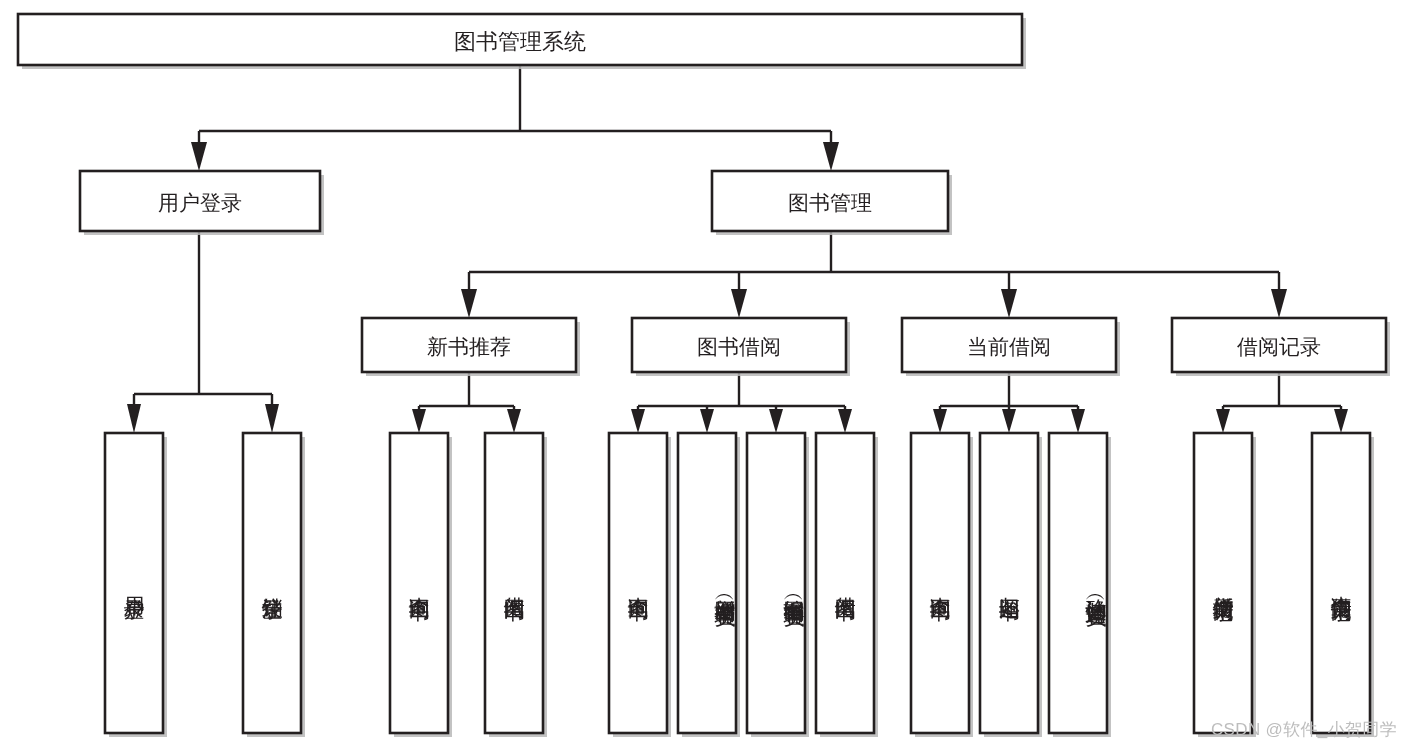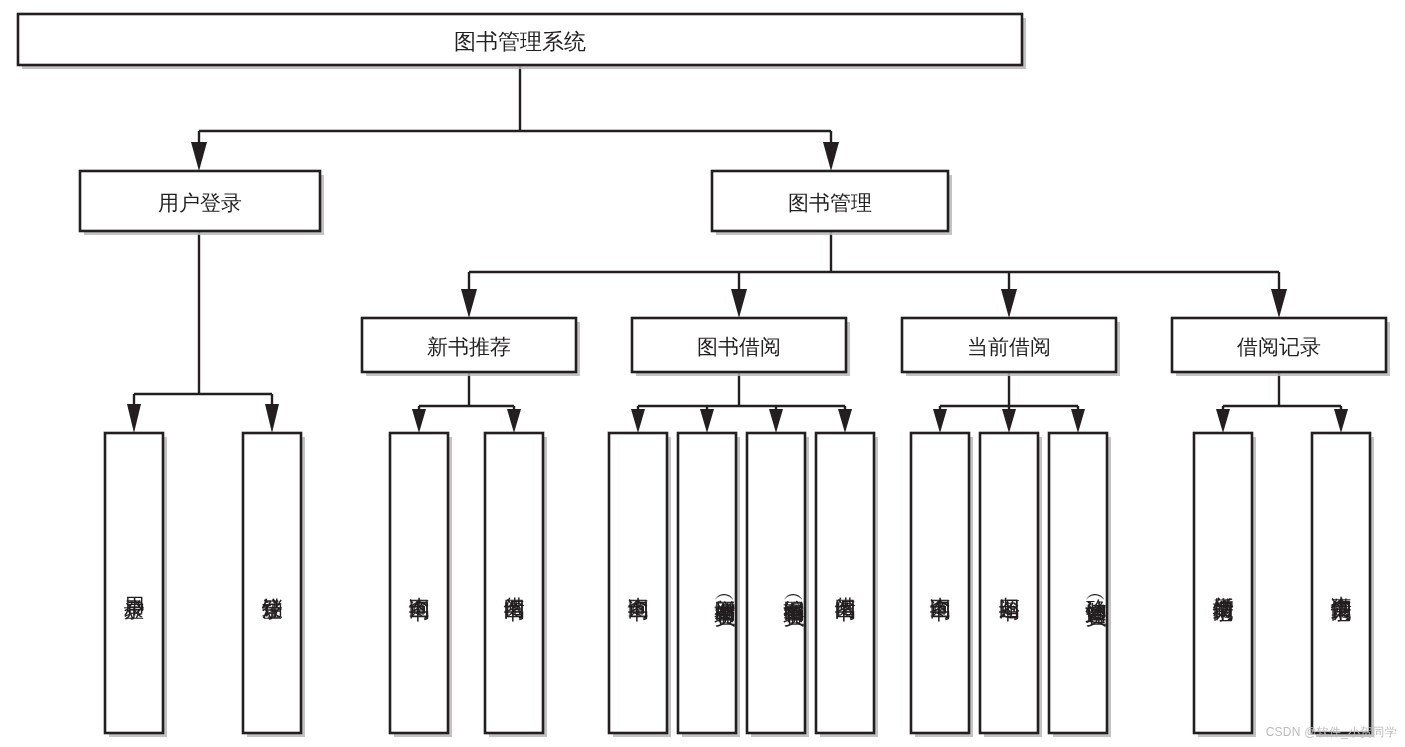--- a/index.html
+++ b/index.html
@@ -79,21 +79,21 @@
     align-items: center;
     justify-content: center;
     pointer-events: none;
     user-select: none;
   }
   .watermark {
     position: absolute;
     right: 8px;
     bottom: 6px;
     font-family: "Liberation Sans", "DejaVu Sans", sans-serif;
-    font-size: 12px;
+    font-size: 17px;
     color: #bdbdbd;
     letter-spacing: 0.02em;
     user-select: none;
     white-space: pre;
   }
 </style>
 </head>
 <body>
 
 <div id="diagram-root">

